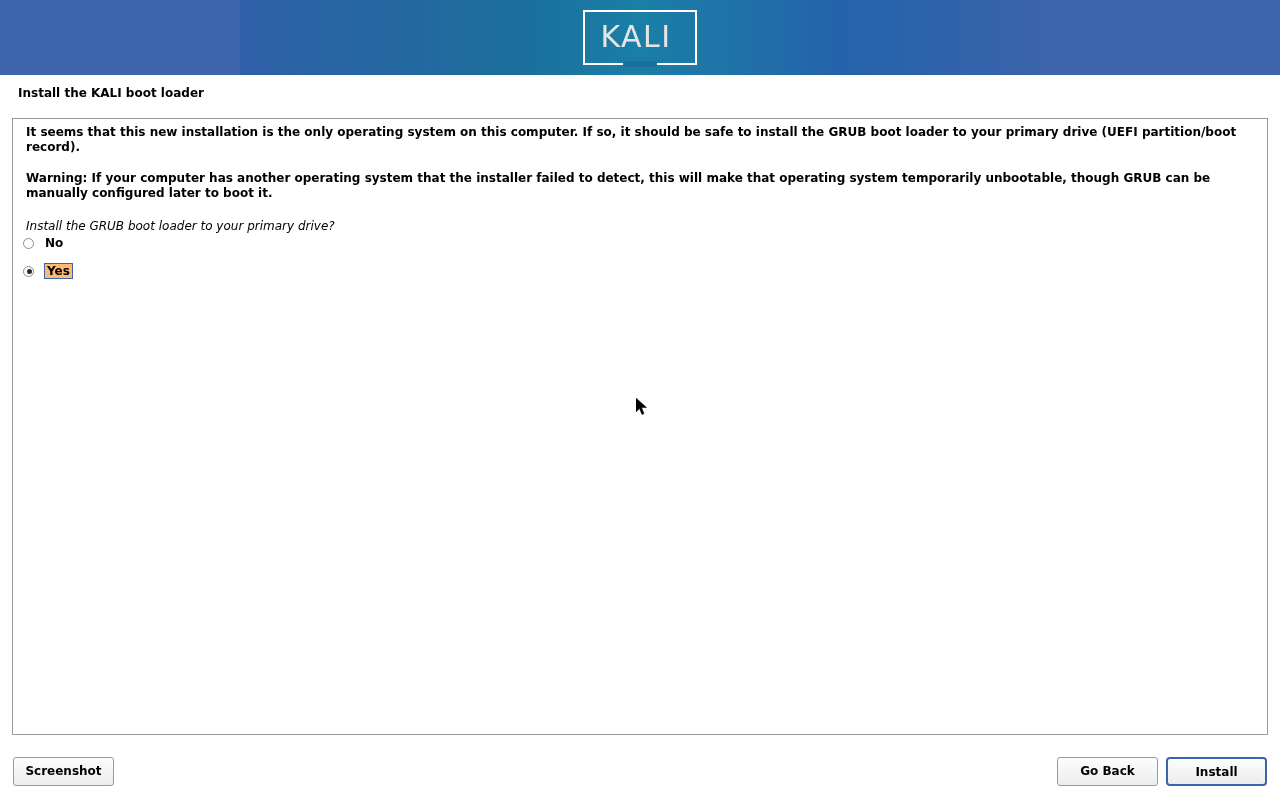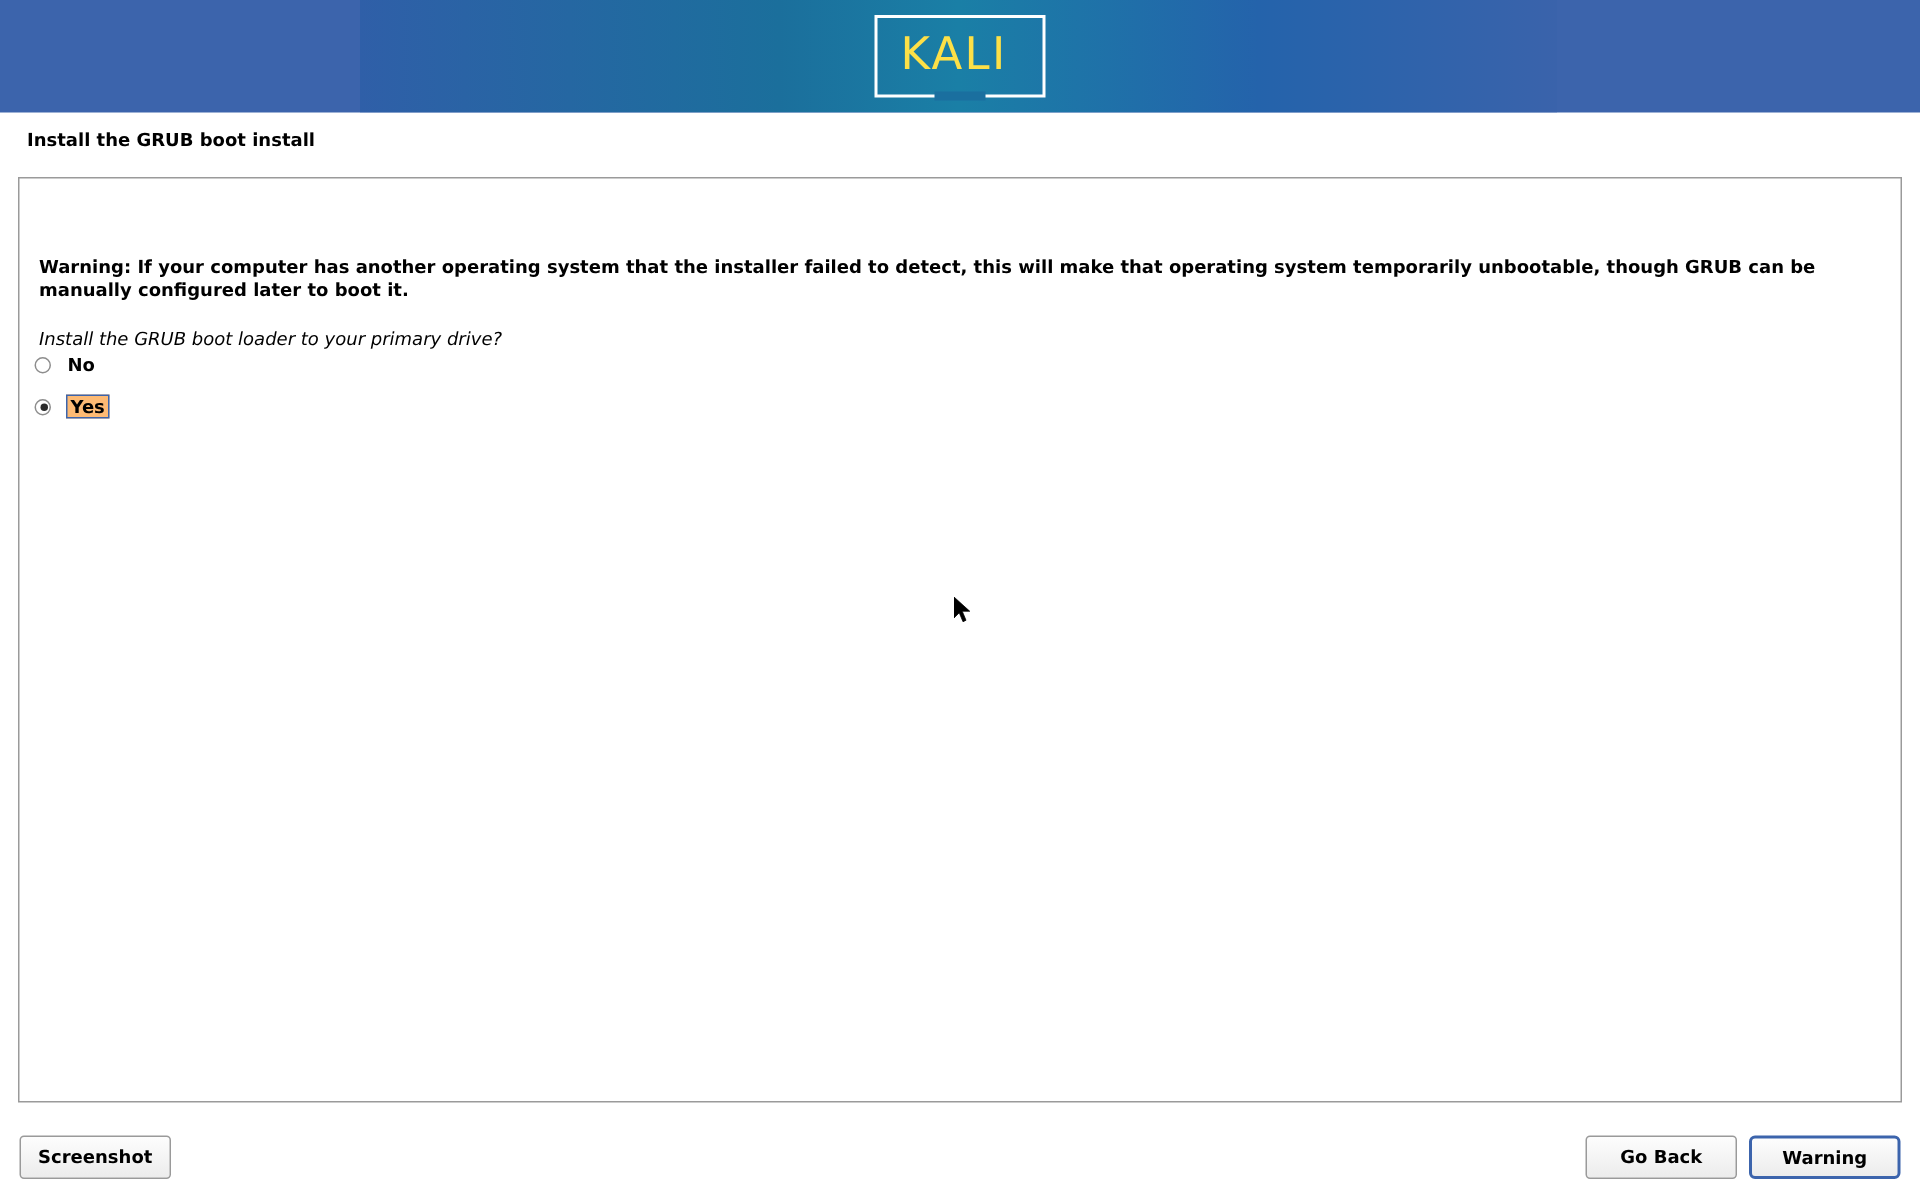--- a/index.html
+++ b/index.html
@@ -55,21 +55,21 @@
     background: #1a6f9f;
   }
   #logo .txt {
     position: absolute;
     left: 0;
     top: 0;
     width: 106px;
     height: 55px;
     line-height: 53px;
     text-align: center;
-    color: #fde047;
+    color: #e5e5e5;
     font-size: 30px;
     letter-spacing: 1.5px;
     font-family: "DejaVu Sans", sans-serif;
   }
 
   
   #page-title {
     position: absolute;
     left: 18px;
     top: 86px;
@@ -185,24 +185,25 @@
 
 <div id="banner">
   <div class="grad"></div>
   <div id="logo">
     <div class="frame"></div>
     <div class="txt">KALI</div>
     <div class="notch"></div>
   </div>
 </div>
 
-<div id="page-title">Install the GRUB boot install</div>
+<div id="page-title">Install the KALI boot loader</div>
 
 <div id="panel">
 
+  <div id="p1" class="para">It seems that this new installation is the only operating system on this computer. If so, it should be safe to install the GRUB boot loader to your primary drive (UEFI partition/boot record).</div>
   <div id="p2" class="para">Warning: If your computer has another operating system that the installer failed to detect, this will make that operating system temporarily unbootable, though GRUB can be manually configured later to boot it.</div>
 
   <div id="question">Install the GRUB boot loader to your primary drive?</div>
 
   <div id="row-no" class="radio-row">
     <span class="radio"></span>
     <span class="radio-label">No</span>
   </div>
 
   <div id="row-yes" class="radio-row">
@@ -211,13 +212,13 @@
   </div>
 
 </div>
 
 <svg id="cursor" viewBox="0 0 12 18">
   <polygon points="0,0 0,14 3.5,10.5 6,16.5 8,15.5 5.5,9.5 10.5,9.5" fill="#000000" stroke="#000000" stroke-width="0.5"></polygon>
 </svg>
 
 <button id="btn-screenshot" class="btn">Screenshot</button>
 <button id="btn-goback" class="btn">Go Back</button>
-<button id="btn-continue" class="btn">Warning</button>
+<button id="btn-continue" class="btn">Install</button>
 
 </body></html>

